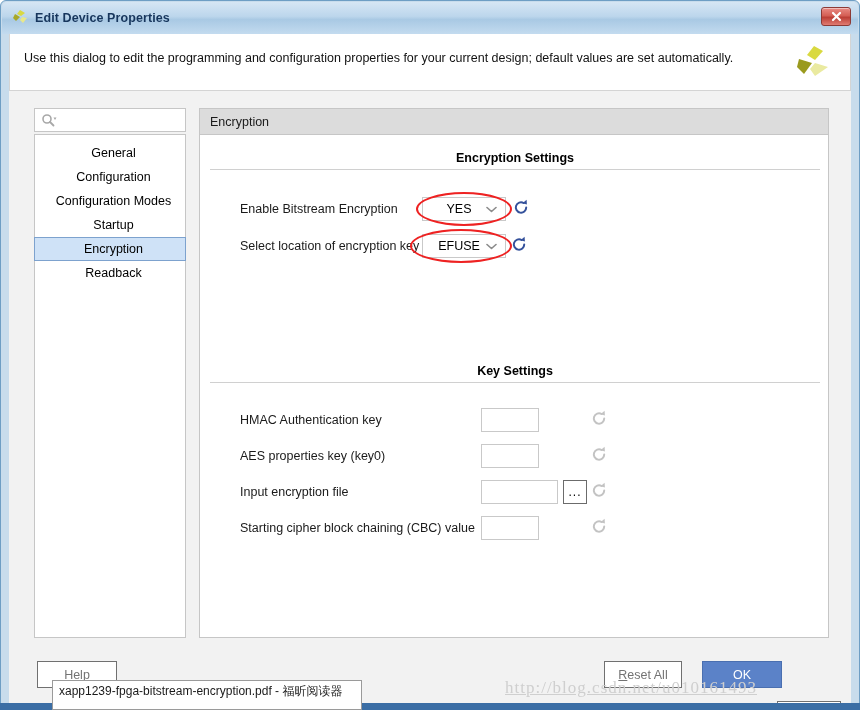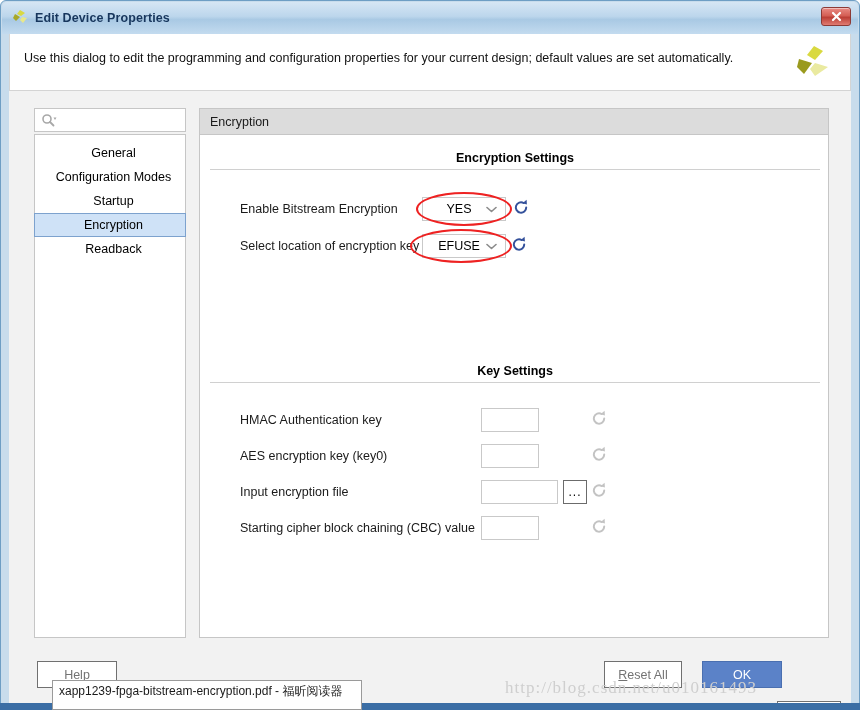--- a/index.html
+++ b/index.html
@@ -223,20 +223,21 @@
   
   #watermark {
     position: absolute;
     left: 505px; top: 678px;
     font-family: "Liberation Serif", serif;
     font-size: 17px;
     color: #cfcfcf;
     letter-spacing: 1px;
     white-space: nowrap;
     z-index: 5;
+    text-decoration: underline;
   }
 
   #taskbar-strip {
     position: absolute;
     left: 0; top: 703px;
     width: 860px; height: 7px;
     background: #3b6ea5;
     z-index: 30;
   }
 </style>
@@ -273,20 +274,21 @@
     <div id="searchbox">
       <svg id="search-icon" width="16" height="14" viewBox="0 0 16 14">
         <circle cx="6" cy="6" r="4" stroke="#a8a8a8" stroke-width="1.6" fill="none"></circle>
         <path d="M9 9 L12.5 12.5" stroke="#a8a8a8" stroke-width="1.8" stroke-linecap="round"></path>
         <polygon points="12.5,4.5 15.5,4.5 14,7" fill="#a8a8a8"></polygon>
       </svg>
     </div>
 
     <div id="nav-list">
       <div class="nav-item">General</div>
+      <div class="nav-item">Configuration</div>
       <div class="nav-item">Configuration Modes</div>
       <div class="nav-item">Startup</div>
       <div class="nav-item selected">Encryption</div>
       <div class="nav-item">Readback</div>
     </div>
 
     <div id="panel">
 
       <div id="panel-header">Encryption</div>
 
@@ -333,21 +335,21 @@
       <div class="form-row" style="left:40px; top:299px;">
         <span class="form-label">HMAC Authentication key</span>
       </div>
       <div class="textinput" style="left:281px; top:299px; width:58px;"></div>
       <svg class="refresh-icon" style="left:392px; top:301px;" width="15" height="17" viewBox="0 0 15 17">
         <path d="M12.2 8.5 A5.2 5.2 0 1 1 9.6 4.0" stroke="#c3c3c3" stroke-width="2" fill="none" stroke-linecap="round"></path>
         <polygon points="12.6,0.8 12.9,5.4 8.5,4.2" fill="#c3c3c3"></polygon>
       </svg>
 
       <div class="form-row" style="left:40px; top:335px;">
-        <span class="form-label">AES encryption key (key0)</span>
+        <span class="form-label">AES properties key (key0)</span>
       </div>
       <div class="textinput" style="left:281px; top:335px; width:58px;"></div>
       <svg class="refresh-icon" style="left:392px; top:337px;" width="15" height="17" viewBox="0 0 15 17">
         <path d="M12.2 8.5 A5.2 5.2 0 1 1 9.6 4.0" stroke="#c3c3c3" stroke-width="2" fill="none" stroke-linecap="round"></path>
         <polygon points="12.6,0.8 12.9,5.4 8.5,4.2" fill="#c3c3c3"></polygon>
       </svg>
 
       <div class="form-row" style="left:40px; top:371px;">
         <span class="form-label">Input encryption file</span>
       </div>

